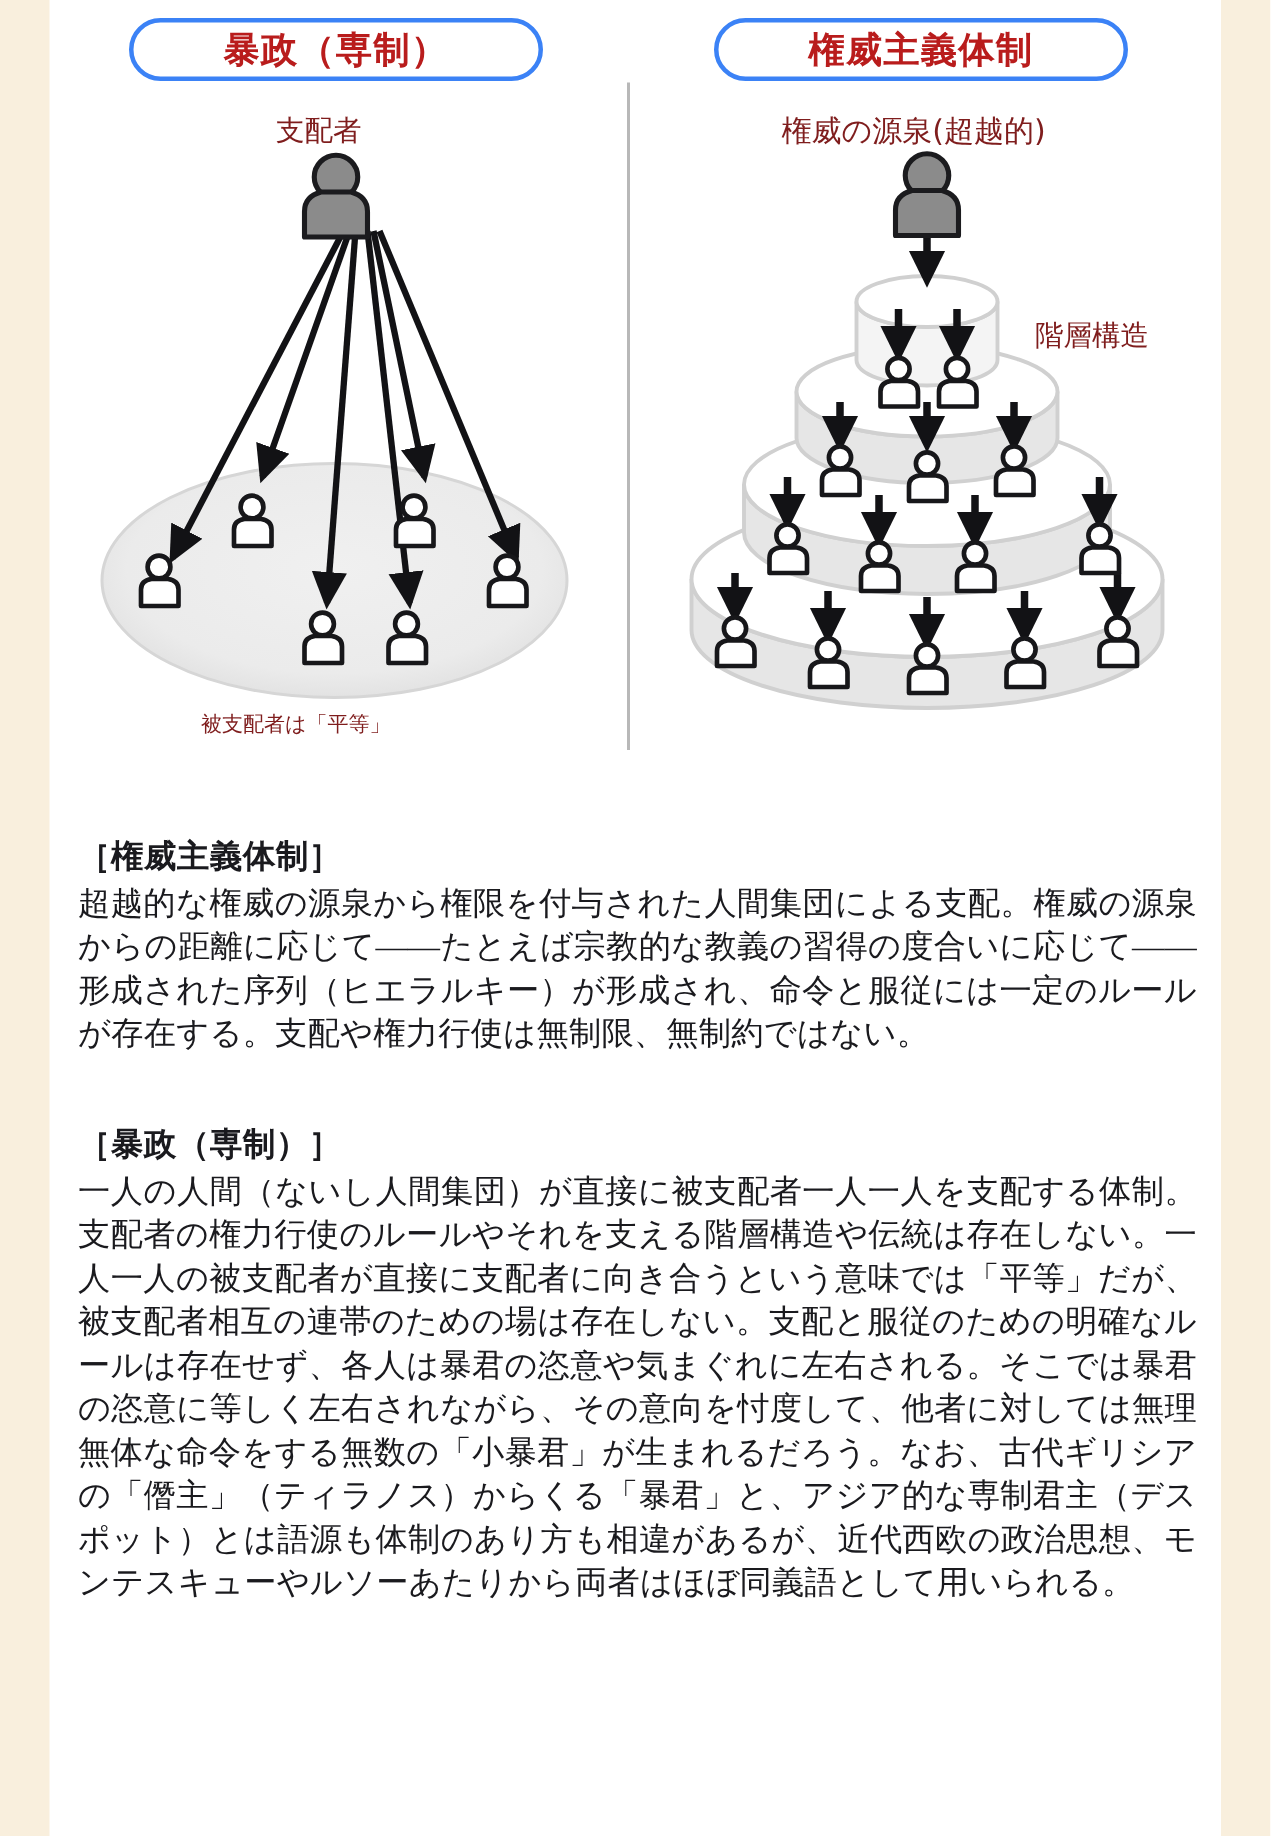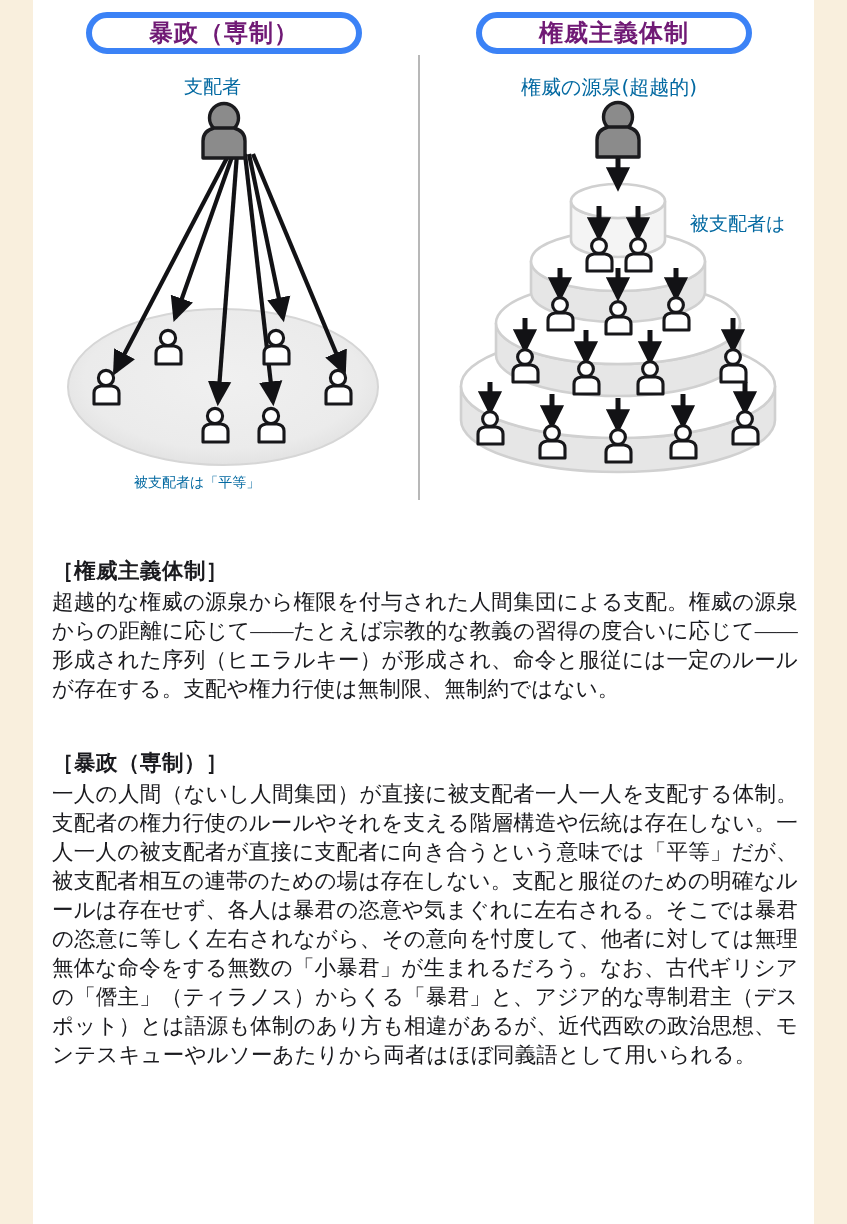--- a/index.html
+++ b/index.html
@@ -46,42 +46,42 @@
     top: 55px;
     width: 2px;
     height: 445px;
     background: #b8b8b8;
   }
 
   
   .title-pill {
     position: absolute;
     height: 42px;
-    border: 6px solid #3b82f6;
+    border: 3px solid #3b82f6;
     border-radius: 24px;
     background: #ffffff;
     display: flex;
     align-items: center;
     justify-content: center;
     box-sizing: border-box;
     font-family: "DejaVu Sans", "Liberation Sans", sans-serif;
     font-weight: bold;
     font-size: 24px;
     letter-spacing: 1px;
-    color: #701a75;
+    color: #b91c1c;
   }
   #title-left  { left: 53px;  top: 12px; width: 276px; }
   #title-right { left: 443px; top: 12px; width: 276px; }
 
   
   .fig-label {
     position: absolute;
     font-family: "DejaVu Sans", "Liberation Sans", sans-serif;
     font-size: 19px;
-    color: #0369a1;
+    color: #7f1d1d;
     white-space: nowrap;
   }
   #label-ruler      { left: 151px; top: 74px; }
   #label-source     { left: 488px; top: 74px; font-size: 20px; }
   #label-hierarchy  { left: 657px; top: 211px; }
   #label-equal      { left: 101px; top: 474px; font-size: 14px; }
 
   
   #body-text {
     position: absolute;
@@ -294,21 +294,21 @@
         </g>
       </svg>
 
       <div class="panel-divider"></div>
 
       <div id="title-left" class="title-pill">暴政（専制）</div>
       <div id="title-right" class="title-pill">権威主義体制</div>
 
       <div id="label-ruler" class="fig-label">支配者</div>
       <div id="label-source" class="fig-label">権威の源泉(超越的)</div>
-      <div id="label-hierarchy" class="fig-label">被支配者は</div>
+      <div id="label-hierarchy" class="fig-label">階層構造</div>
       <div id="label-equal" class="fig-label">被支配者は「平等」</div>
     </div>
 
     <div id="body-text">
 
       <section>
         <h2 class="sec-head">［権威主義体制］</h2>
         <p class="sec-body">超越的な権威の源泉から権限を付与された人間集団による支配。権威の源泉からの距離に応じて――たとえば宗教的な教義の習得の度合いに応じて――形成された序列（ヒエラルキー）が形成され、命令と服従には一定のルールが存在する。支配や権力行使は無制限、無制約ではない。</p>
       </section>
 

